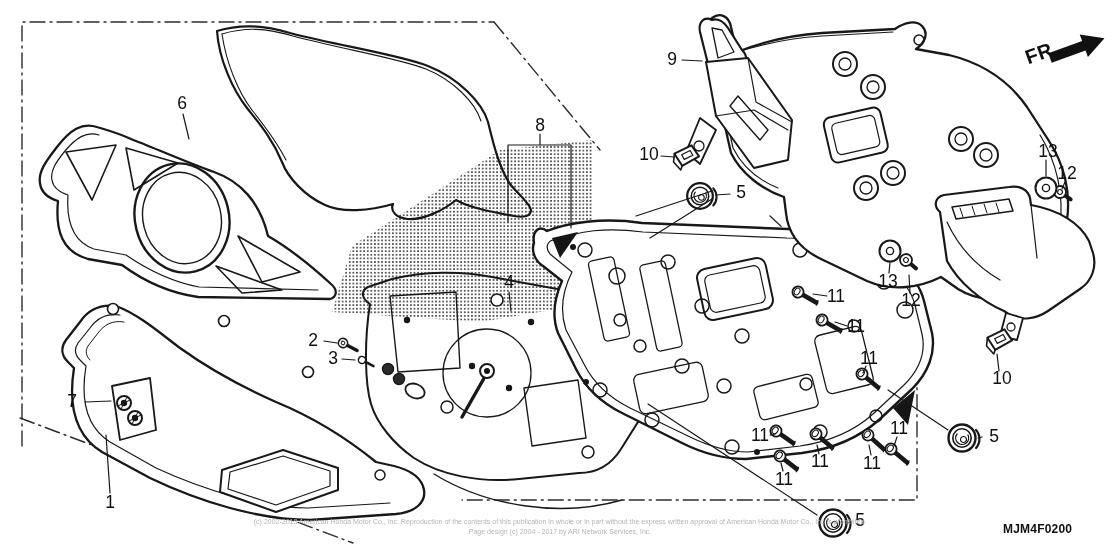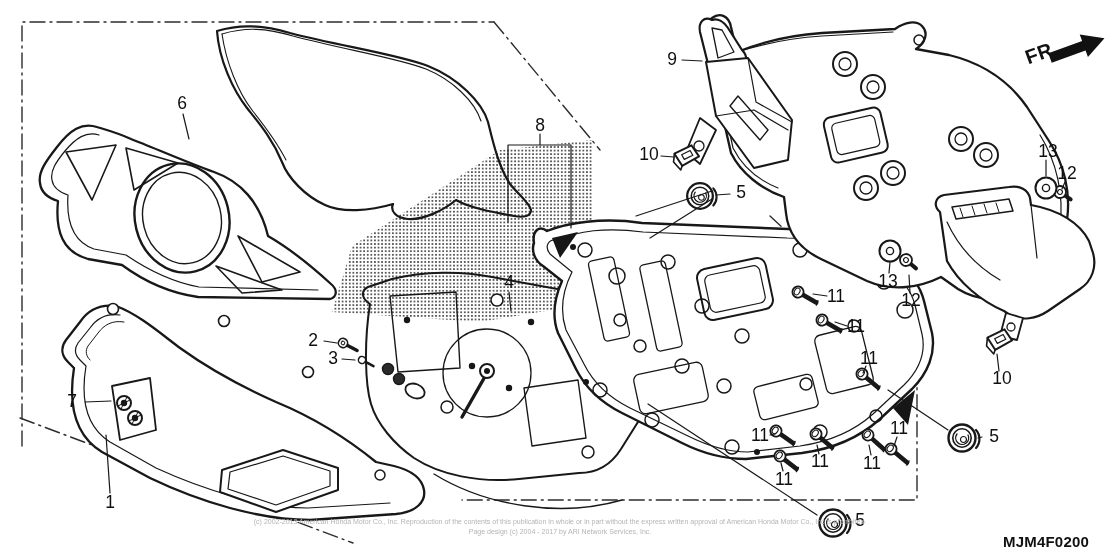--- a/index.html
+++ b/index.html
@@ -6,21 +6,21 @@
   .stage{position:relative;width:1120px;height:560px;background:#ffffff;overflow:hidden;
          font-family:"Liberation Sans",sans-serif;color:#111;}
   .stipple{position:absolute;
            background-image:radial-gradient(circle,#3c3c3c .75px,transparent 1.05px);
            background-size:3.6px 3.6px;opacity:.85;}
   svg.art{position:absolute;left:0;top:0;}
   .callout{position:absolute;transform:translate(-50%,-50%);font-size:17.5px;line-height:1;
            color:#0f0f0f;cursor:pointer;user-select:none;}
   .fr{position:absolute;left:1026px;top:47px;transform:rotate(-20deg);transform-origin:left center;
       font-weight:700;font-size:20px;letter-spacing:.5px;}
-  .code{position:absolute;left:1003px;top:533px;font-size:15px;font-weight:700;letter-spacing:.2px;}
+  .code{position:absolute;left:1003px;top:522px;font-size:12px;font-weight:700;letter-spacing:.2px;}
   .copy{position:absolute;left:0;right:0;top:517px;text-align:center;color:#b4b4b4;
         font-size:7px;line-height:1.45;}
 </style>
 </head>
 <body>
 
 <div class="stage">
 
   <div class="stipple" style="left:330px;top:138px;width:285px;height:186px;
               clip-path:polygon(2px 174px,22px 108px,170px 12px,262px 2px,262px 97px,282px 124px,282px 162px,150px 184px);"></div>

